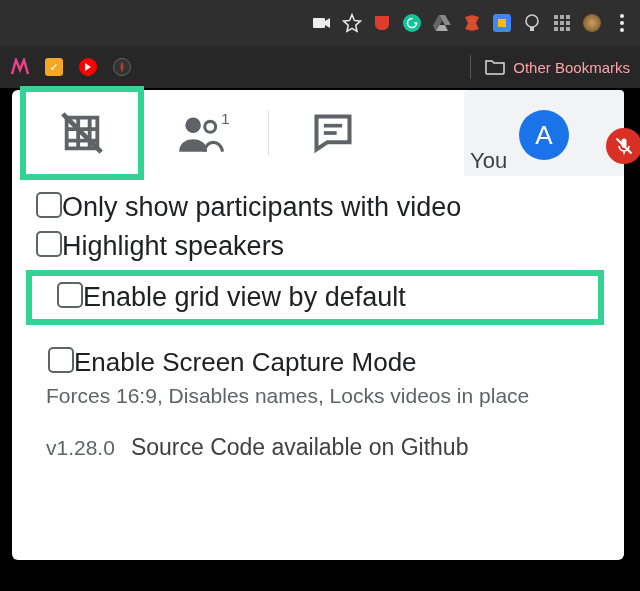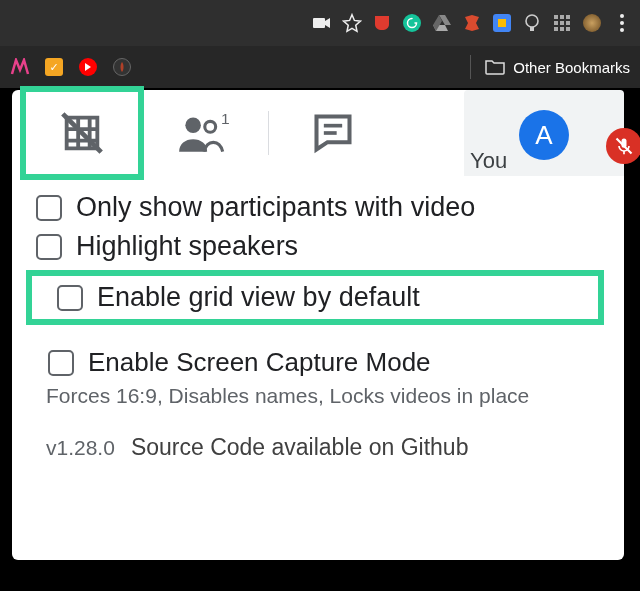--- a/index.html
+++ b/index.html
@@ -33,21 +33,21 @@
     height: 42px;
     background: #272727;
     display: flex;
     align-items: center;
     padding: 0 10px;
     gap: 14px;
   }
   .bm-icon { width: 20px; height: 20px; display:flex; align-items:center; justify-content:center; }
   .bm-spacer { flex: 1; }
   .bm-divider { width:1px; height:24px; background:#555; }
-  .other-bookmarks { display:flex; align-items:center; gap:8px; color:#ffffff; font-size:15px; cursor:pointer; }
+  .other-bookmarks { display:flex; align-items:center; gap:8px; color:#fca5a5; font-size:15px; cursor:pointer; }
   .other-bookmarks svg { display:block; }
 
   
   .panel {
     position: relative;
     background: #fff;
     width: 612px;
     margin-left: 12px;
     margin-top: 2px;
     border-radius: 6px;
@@ -122,22 +122,21 @@
     background:#d93025;
     display:flex; align-items:center; justify-content:center;
   }
 
   
   .options {
     padding: 12px 20px 8px 24px;
   }
   .opt-row {
     display:flex;
-    align-items:center;
-    gap: 14px;
+    gap: 0;
     padding: 4px 0;
     cursor:pointer;
   }
   .checkbox {
     width:26px; height:26px;
     border: 2.5px solid #5f6368;
     border-radius: 5px;
     flex-shrink:0;
   }
   .opt-label {

